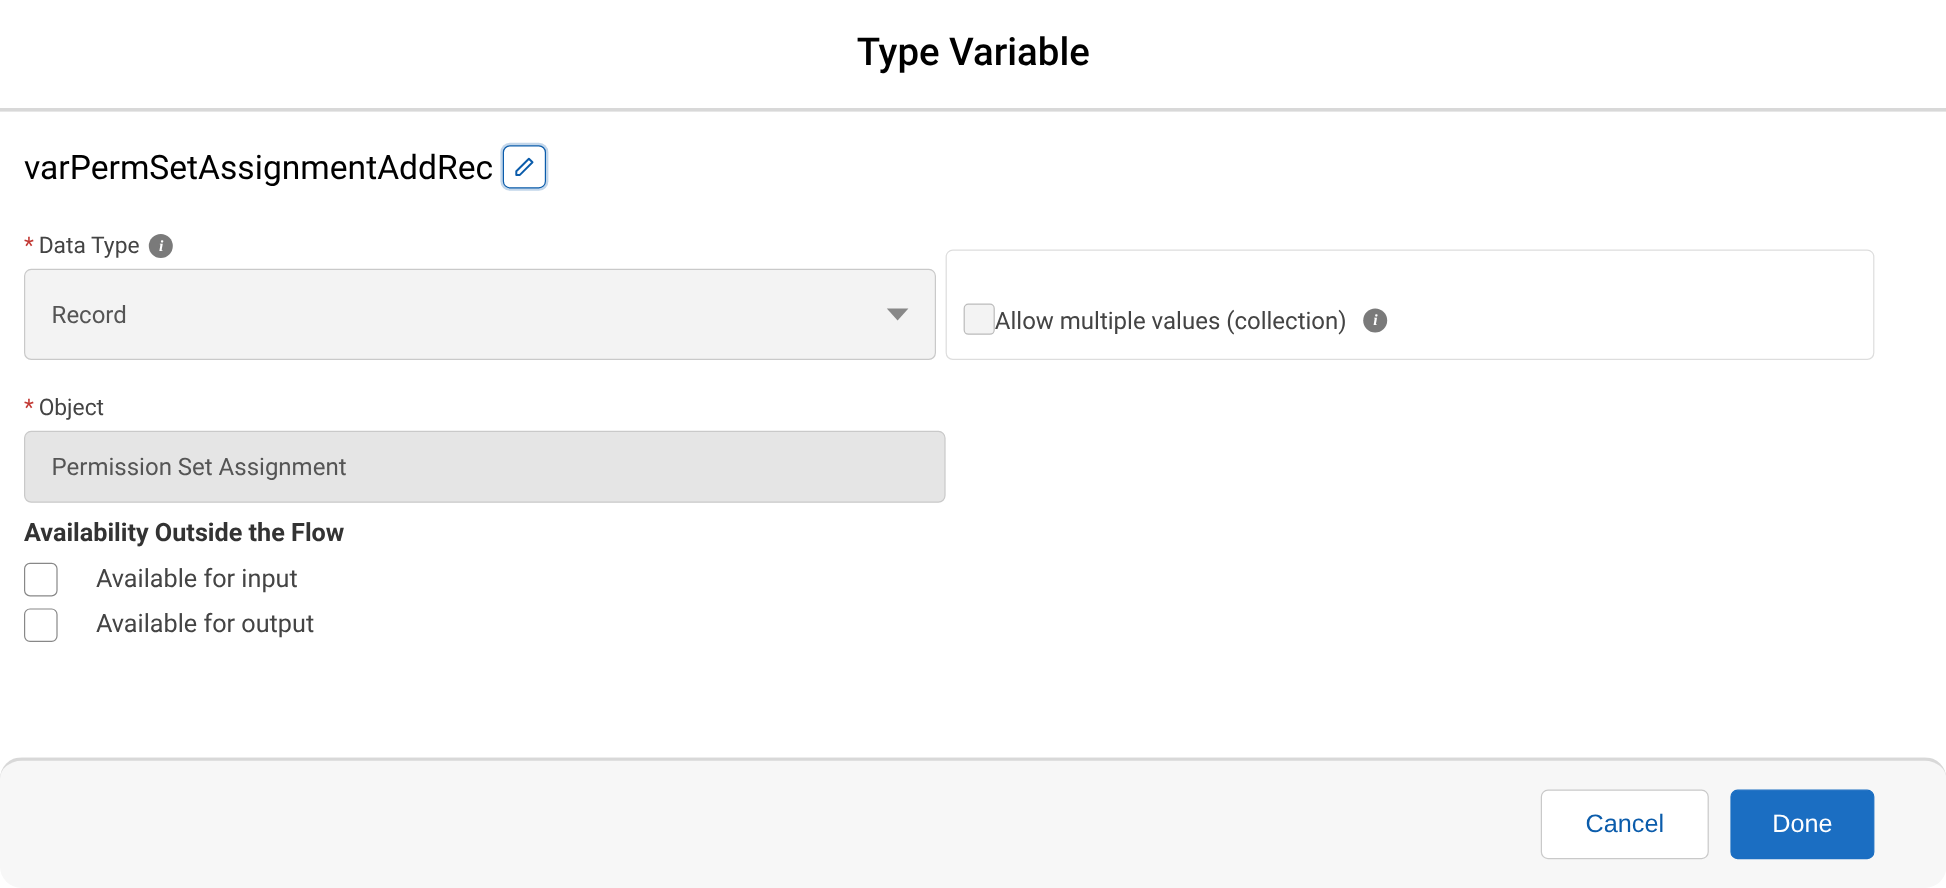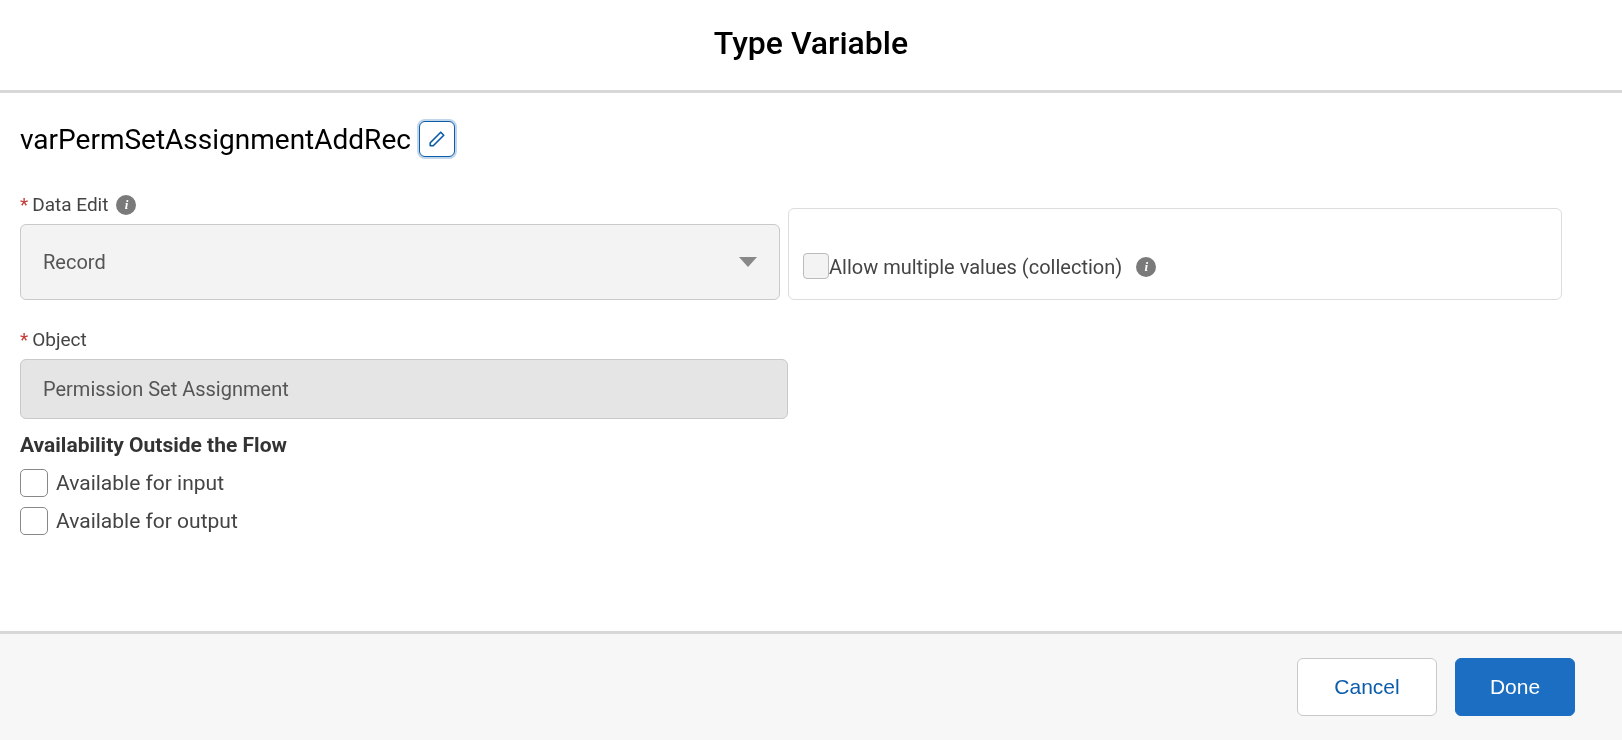--- a/index.html
+++ b/index.html
@@ -151,47 +151,48 @@
     .section-heading {
       font-size: 21px;
       font-weight: 700;
       color: #333;
       margin-top: 14px;
       margin-bottom: 12px;
     }
     .avail-row {
       display: flex;
       align-items: center;
-      gap: 8px;
+      gap: 32px;
       margin-bottom: 10px;
     }
     .avail-chk {
       width: 28px;
       height: 28px;
       border: 1.5px solid #888;
       border-radius: 5px;
       background: #fff;
       cursor: pointer;
       flex-shrink: 0;
     }
     .avail-label {
       font-size: 21px;
       color: #444;
     }
     .footer {
       border-top: 3px solid #d8d8d8;
       background: #f7f7f7;
-      padding: 24px 47px 24px 24px;
+      padding: 24px 60px 24px 24px;
       display: flex;
       justify-content: flex-end;
       gap: 18px;
       position: absolute;
       bottom: 0;
       left: 0;
       right: 0;
+      border-radius: 18px;
     }
     .btn {
       height: 58px;
       padding: 0 30px;
       border-radius: 6px;
       font-size: 21px;
       cursor: pointer;
       display: inline-flex;
       align-items: center;
       justify-content: center;
@@ -222,21 +223,21 @@
     <button class="edit-btn">
       <svg class="pencil-svg" viewBox="0 0 24 24" fill="none" stroke="#0b5cab" stroke-width="2.2" stroke-linecap="round" stroke-linejoin="round">
         <path d="M17 3l4 4L7 21H3v-4L17 3z"></path>
       </svg>
     </button>
   </div>
 
   <div class="fields-row">
     <div class="field-group">
       <div class="field-label">
-        <span><span class="req-star">*</span><span>Data Edit</span></span>
+        <span><span class="req-star">*</span><span>Data Type</span></span>
         <span class="info-icon">i</span>
       </div>
       <div class="select-disabled">
         <span>Record</span>
         <span class="caret-down"></span>
       </div>
     </div>
 
     <div class="checkbox-cell">
       <span class="chk"></span>

